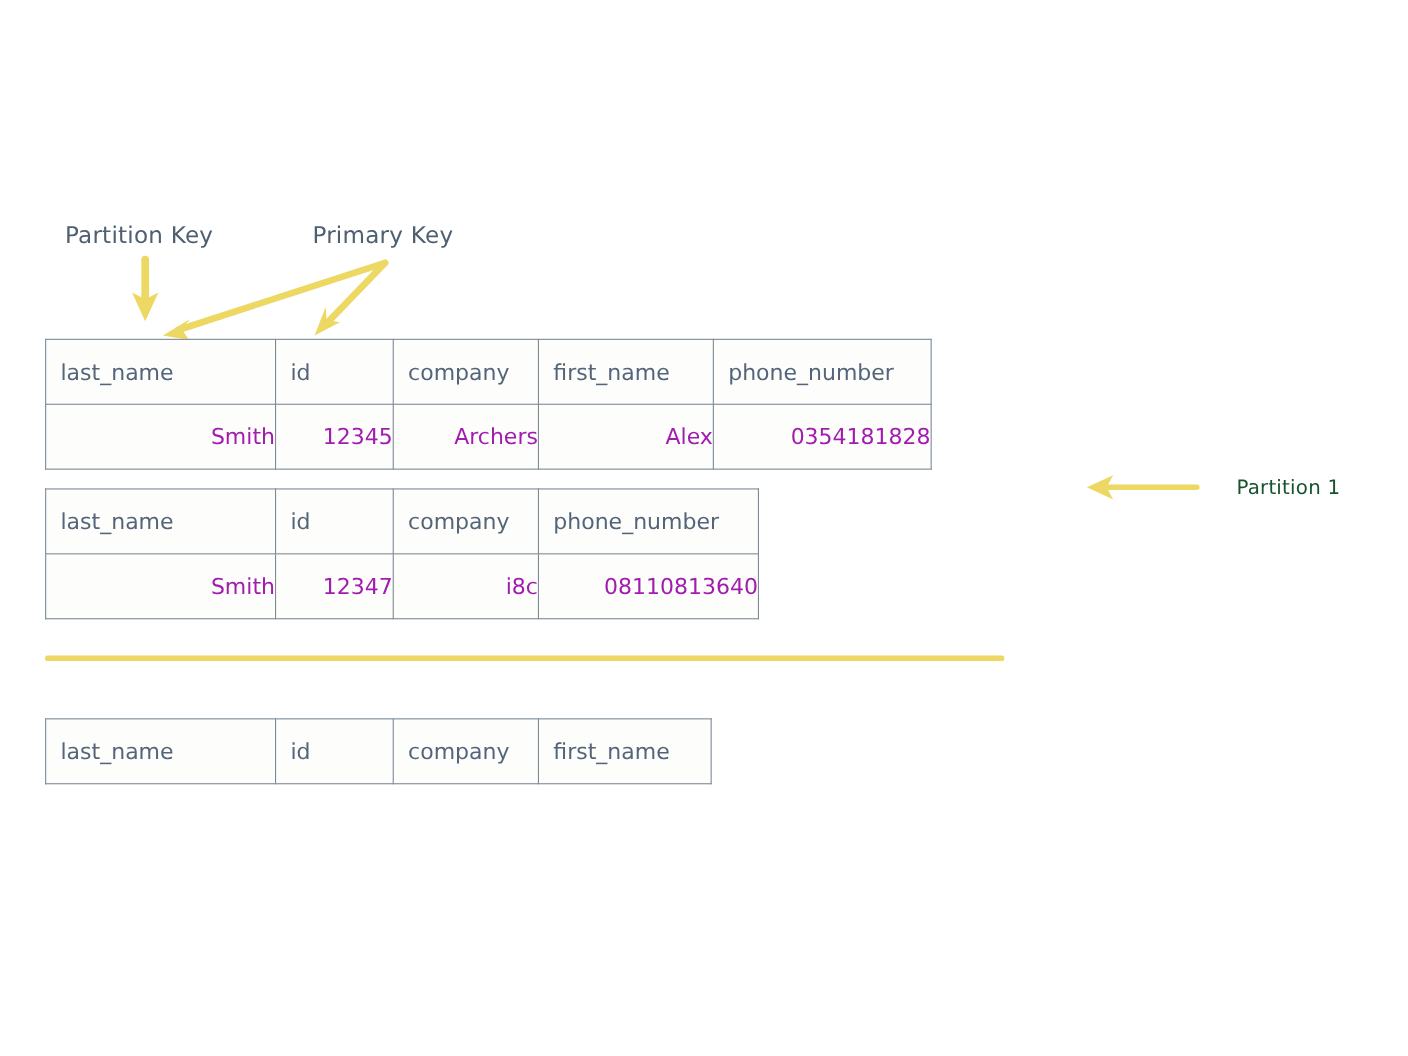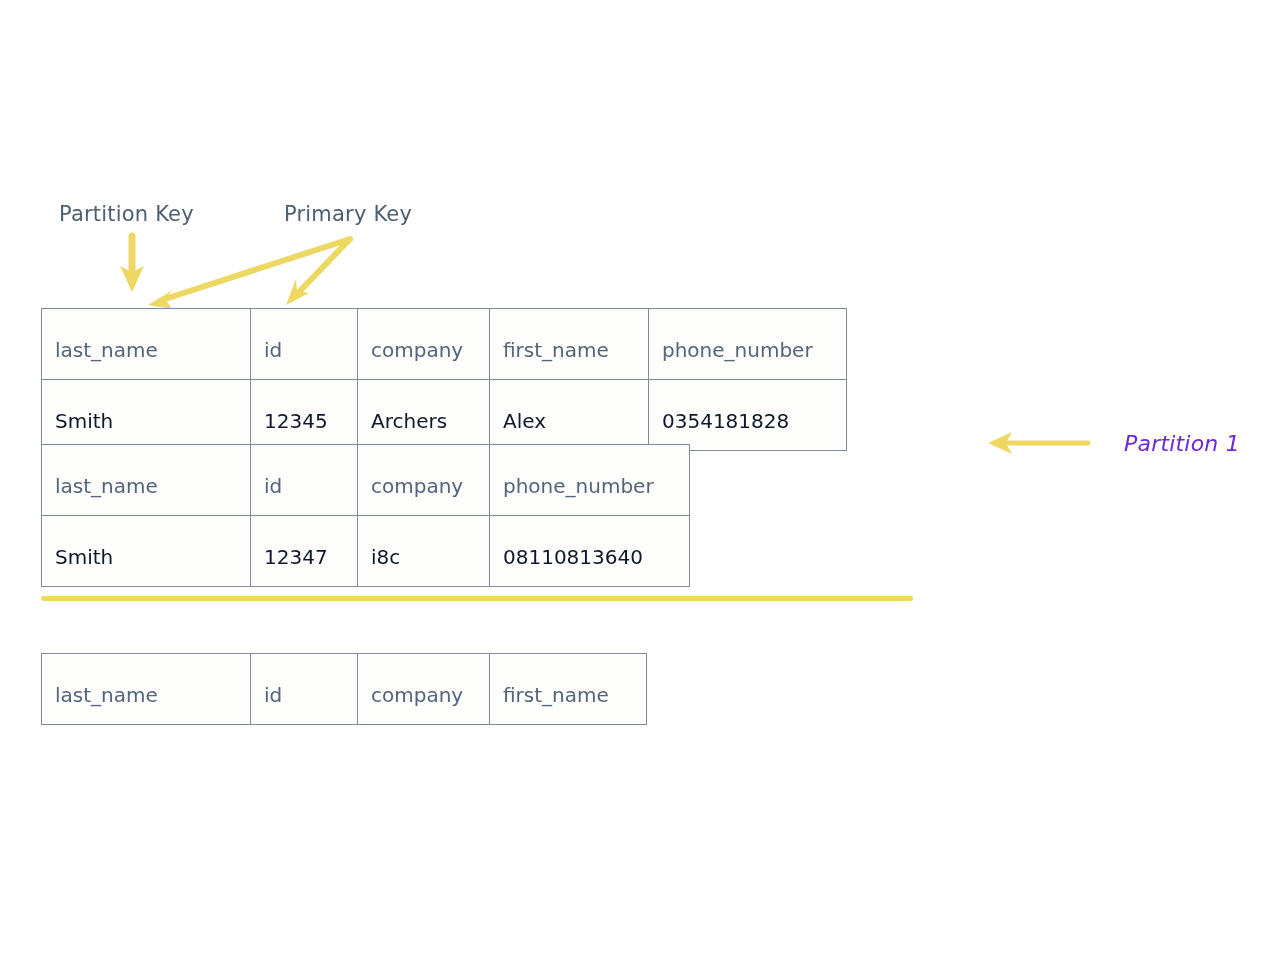--- a/index.html
+++ b/index.html
@@ -47,32 +47,33 @@
   .db-table {
     position: absolute;
     border-collapse: collapse;
     background: #fdfdfb;
     table-layout: fixed;
   }
   .db-table td {
     border: 1px solid #7d8a97;
     color: #4e5f70;
     font-size: 20px;
-    padding: 12px 0 0 13px;
+    padding: 0 0 0 13px;
     height: 58px;
     vertical-align: middle;
     white-space: nowrap;
     overflow: hidden;
     background: #fdfdfc;
   }
   .db-table tr.header-row td {
     color: #54657a;
   }
   .db-table tr.value-row td {
-    color: #0f172a;
+    color: #a21caf;
+    text-align: right;
   }
 
   #table-1 { left: 41px; top: 308px; }
   #table-2 { left: 41px; top: 444px; }
   #table-3 { left: 41px; top: 653px; }
 
   
   #partition-divider {
     position: absolute;
     left: 41px;
@@ -92,26 +93,25 @@
   }
   #callout-1 { left: 984px; top: 426px; }
   #callout-2 { left: 984px; top: 654px; }
 
   .callout-arrow {
     width: 108px;
     height: 26px;
     flex: 0 0 auto;
   }
   .callout-text {
-    color: #6d28d9;
-    font-size: 22px;
+    color: #14532d;
+    font-size: 18px;
     margin-left: 32px;
     white-space: nowrap;
     letter-spacing: 0.2px;
-    font-style: italic;
   }
 </style>
 </head>
 <body>
 
 <div id="canvas">
 
   <div class="annot-label" id="label-partition-key">Partition Key</div>
 
   <div class="annot-label" id="label-primary-key">Primary Key</div>

